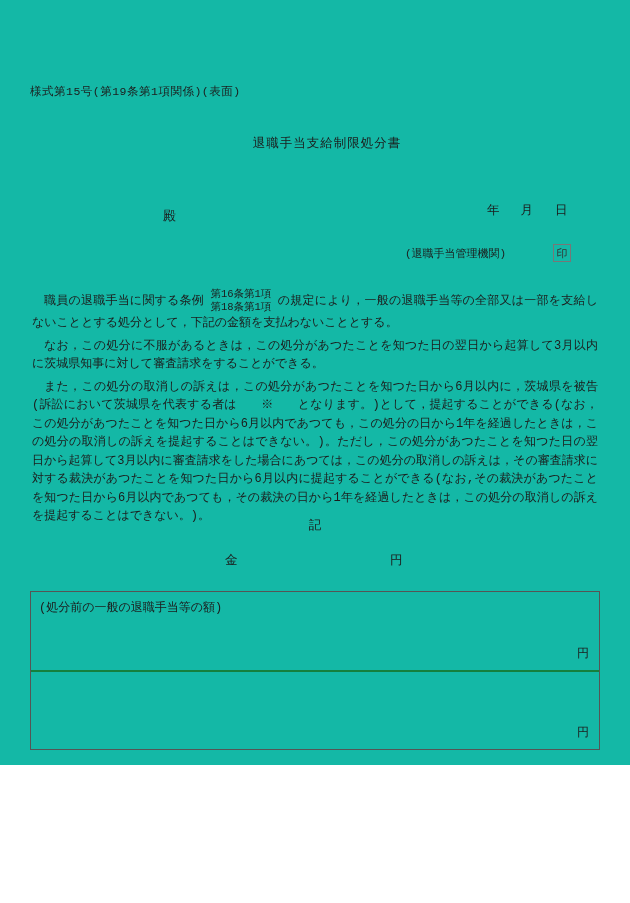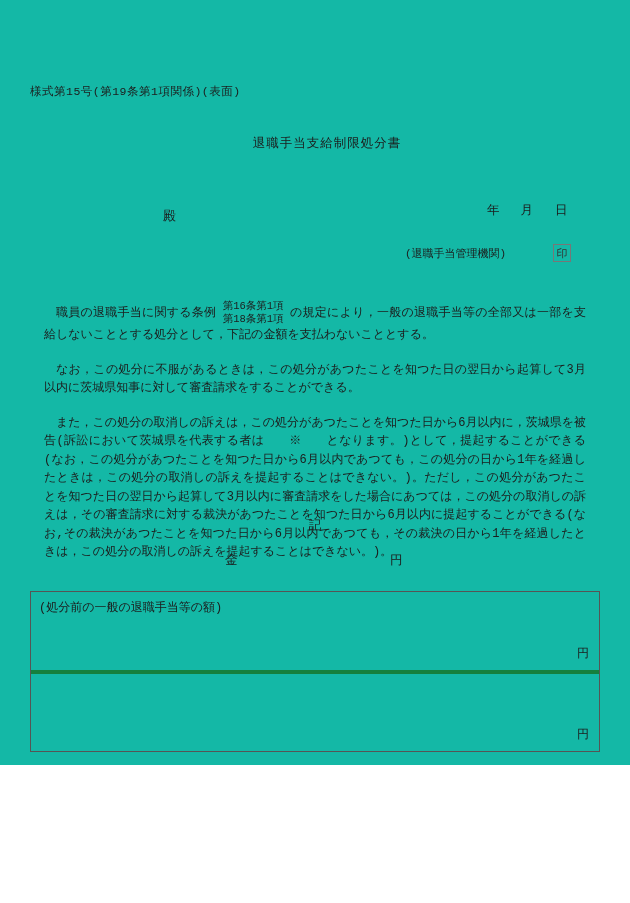--- a/index.html
+++ b/index.html
@@ -35,21 +35,21 @@
     width:16px;height:16px;
     border:1px solid #777;
     display:flex;align-items:center;justify-content:center;
     font-size:11px;color:#333;
   }
   .body-text{
     position:absolute;left:28px;top:284px;width:574px;
     font-size:12px;line-height:18.5px;
     text-align:justify;
   }
-  .body-text p{margin:16px;text-indent:1em;}
+  .body-text p{margin:4px;text-indent:1em;}
   .clause-stack{
     display:inline-block;
     vertical-align:middle;
     font-size:10.5px;line-height:13px;
     text-align:right;text-indent:0;
     margin:0 0.6em;
   }
   .clause-stack span{display:block;}
   .ki-heading{
     position:absolute;left:0;top:517px;width:100%;
@@ -59,21 +59,21 @@
   .amount-line .kin{position:absolute;left:225px;}
   .amount-line .yen{position:absolute;left:390px;}
   .amount-table{
     position:absolute;left:30px;top:591px;width:568px;
     border:1px solid #555;
   }
   .amount-row{
     position:relative;height:77px;
     font-size:12px;
   }
-  .amount-row.first{border-bottom:4px solid #15803d;height:78px;}
+  .amount-row.first{border-bottom:2px solid #15803d;height:78px;}
   .row-label{
     position:absolute;left:8px;top:7px;
   }
   .row-unit{
     position:absolute;right:10px;bottom:8px;
   }
 </style>
 </head>
 <body>
 

